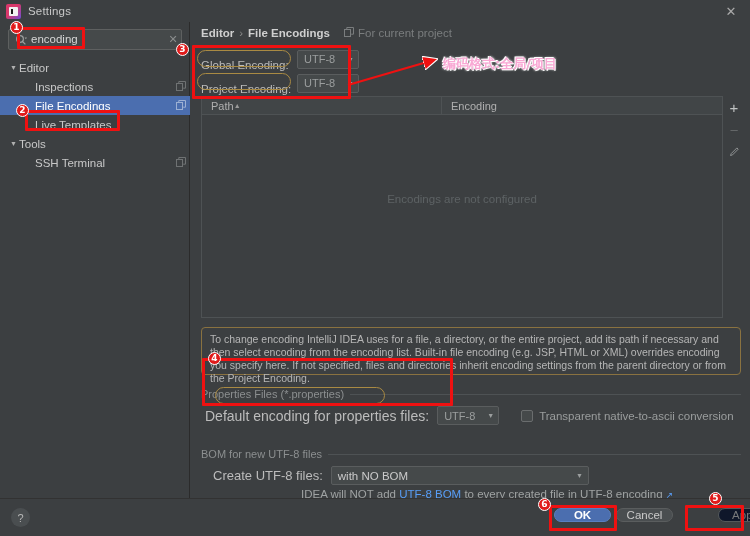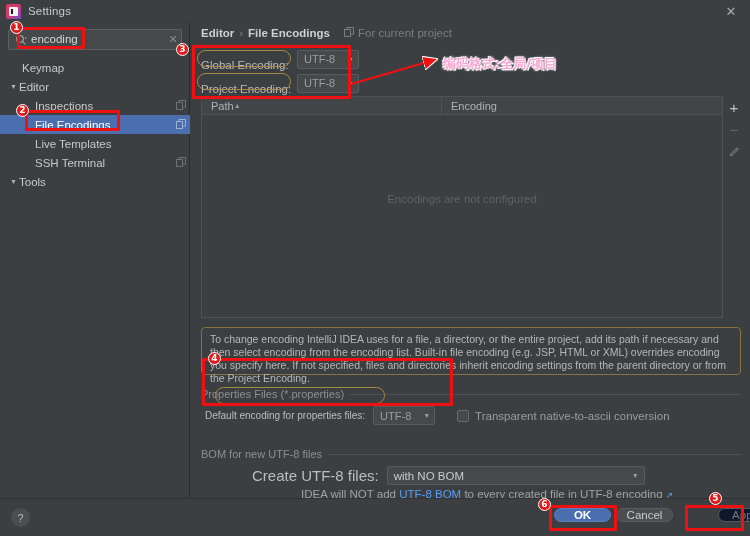--- a/index.html
+++ b/index.html
@@ -154,30 +154,30 @@
     position: absolute; left: 10px; width: 540px;
     font-size: 11px; color: #8c8f90;
   }
   .group .glabel { position: absolute; left: 0; top: -6px; background: #3c3f41; padding-right: 6px; white-space: nowrap; }
   .group .gline { position: absolute; left: 0; right: 0; top: 0; height: 1px; background: #4e5254; }
 
   .props-row {
     position: absolute; left: 14px; top: 384px;
     display: flex; align-items: center; gap: 8px;
   }
-  .props-label { font-size: 10px; color: #bcbcbc; }
+  .props-label { font-size: 14px; color: #bcbcbc; }
   .checkrow { display: flex; gap: 6px; margin-left: 14px; }
   .cbox { width: 12px; height: 12px; border: 1px solid #6a6d6e; background: #45494a; border-radius: 2px; }
   .ctext { font-size: 11.5px; color: #9a9d9d; }
 
   .bom-row {
     position: absolute; left: 22px; top: 444px;
     display: flex; align-items: center; gap: 8px;
   }
-  .bom-label { font-size: 15px; color: #bcbcbc; margin-left: 39px; }
+  .bom-label { font-size: 13px; color: #bcbcbc; }
   .wide-combo {
     width: 258px; height: 19px; background: #45494a;
     border: 1px solid #5a5d5e; border-radius: 2px;
     display: flex; align-items: center; justify-content: space-between;
     padding: 0 5px 0 6px; font-size: 11.5px; color: #cacaca;
   }
   .bom-hint {
     position: absolute; left: 110px; top: 466px;
     font-size: 11.5px; color: #9fa2a2;
   }
@@ -252,23 +252,20 @@
           <circle cx="5" cy="5" r="3.4" fill="none" stroke="#9b9e9e" stroke-width="1.2"></circle>
           <line x1="7.5" y1="7.5" x2="10.4" y2="10.4" stroke="#9b9e9e" stroke-width="1.2"></line>
           <polygon points="9.6,3.4 12,3.4 10.8,5.2" fill="#9b9e9e"></polygon>
         </svg>
       </div>
       <div class="search-input">encoding</div>
       <div class="search-clear">✕</div>
     </div>
 
     <div class="tree">
-      <div class="tree-row" style="padding-left:22px;">
-        <span class="label">Keymap</span>
-      </div>
 
       <div class="tree-row" style="padding-left:8px;">
         <span class="arrow">▼</span>
         <span class="label">Editor</span>
       </div>
 
       <div class="tree-row" style="padding-left:35px;">
         <span class="label">Inspections</span>
         <span class="copyico">
           <svg width="10" height="10" viewBox="0 0 10 10">
@@ -285,33 +282,33 @@
               <rect x="0.5" y="2.5" width="6" height="7" fill="none" stroke="#dfe6f2" stroke-width="1"></rect>
               <path d="M2.8 2.2V0.5H9.5V7.2H7.2" fill="none" stroke="#dfe6f2" stroke-width="1"></path>
             </svg>
         </span>
       </div>
 
       <div class="tree-row" style="padding-left:35px;">
         <span class="label">Live Templates</span>
       </div>
 
+      <div class="tree-row" style="padding-left:8px;">
+        <span class="arrow">▼</span>
+        <span class="label">Tools</span>
+      </div>
+
       <div class="tree-row" style="padding-left:35px;">
         <span class="label">SSH Terminal</span>
         <span class="copyico">
           <svg width="10" height="10" viewBox="0 0 10 10">
               <rect x="0.5" y="2.5" width="6" height="7" fill="none" stroke="#9a9d9d" stroke-width="1"></rect>
               <path d="M2.8 2.2V0.5H9.5V7.2H7.2" fill="none" stroke="#9a9d9d" stroke-width="1"></path>
             </svg>
         </span>
-      </div>
-
-      <div class="tree-row" style="padding-left:8px;">
-        <span class="arrow">▼</span>
-        <span class="label">Tools</span>
       </div>
     </div>
   </div>
 
   <div class="content">
 
     <div class="breadcrumb">
       <span class="crumb">Editor</span>
       <span class="sep">›</span>
       <span class="crumb">File Encodings</span>

